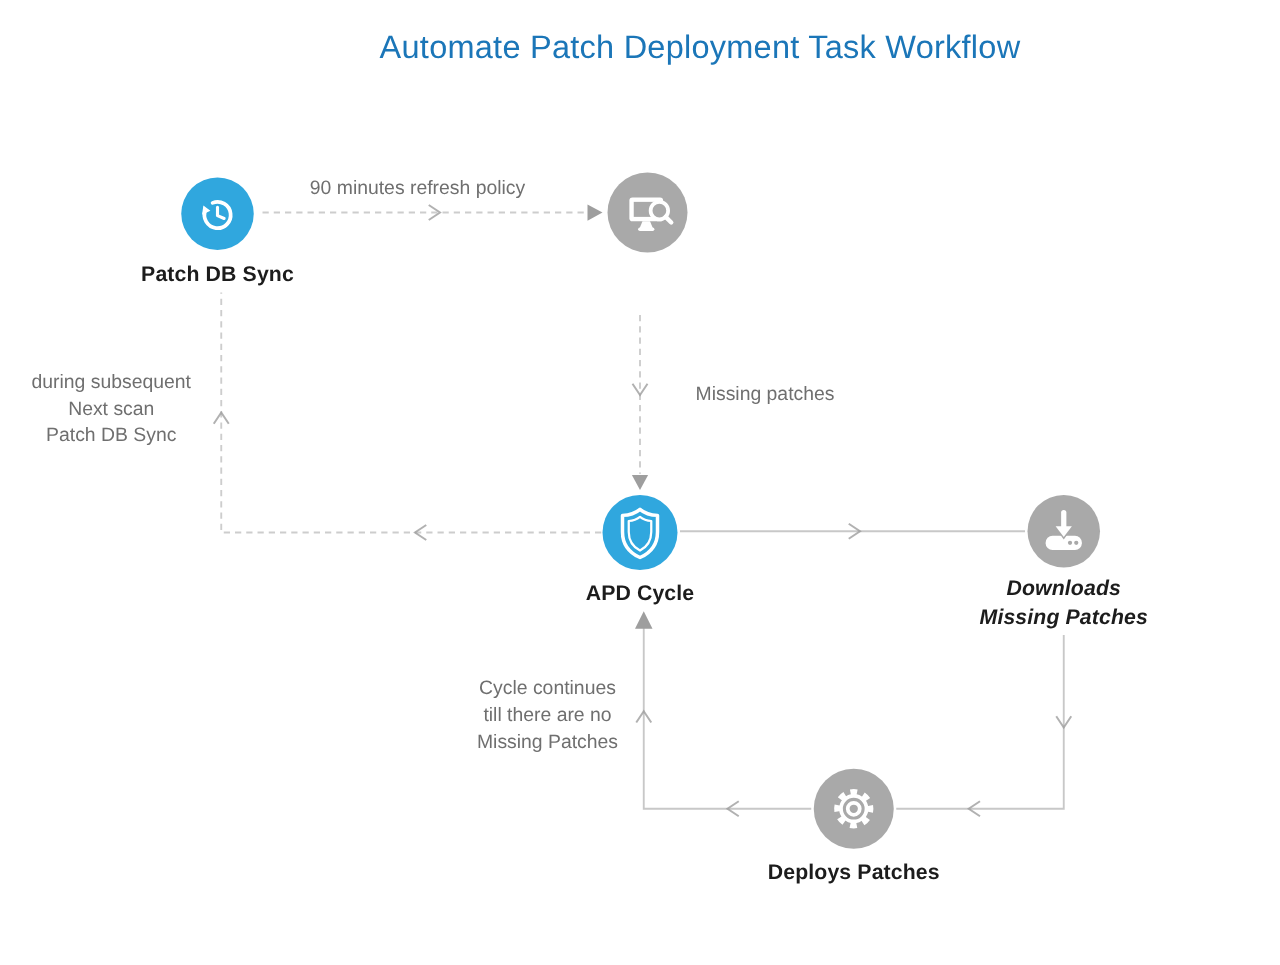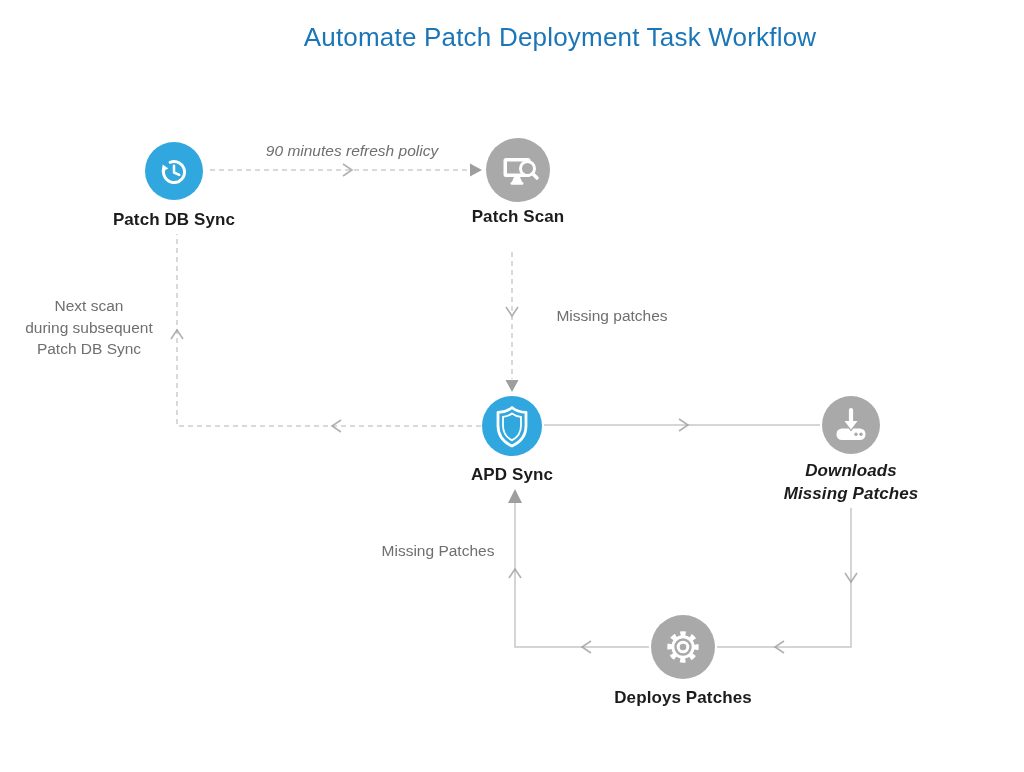--- a/index.html
+++ b/index.html
@@ -86,29 +86,28 @@
   <div class="node gray" style="left:486px;top:138px;width:64px;height:64px;">
     <svg viewBox="0 0 64 64">
       <rect x="17.5" y="20" width="27" height="19" rx="2.5" fill="#fff"></rect>
       <rect x="21" y="23.5" width="20" height="12" fill="var(--node-gray)"></rect>
       <polygon points="28,39 34,39 36.5,45 25.5,45" fill="#fff"></polygon>
       <rect x="24.5" y="44" width="13" height="2.8" rx="1.4" fill="#fff"></rect>
       <circle cx="41.5" cy="30.5" r="7" fill="var(--node-gray)" stroke="#fff" stroke-width="3"></circle>
       <path d="M46.5,35.5 L51,40" stroke="#fff" stroke-width="3.5" stroke-linecap="round"></path>
     </svg>
   </div>
-  <div class="label" style="left:418px;top:207px;width:200px;">Patch Scan</div>
 
   <div class="node blue" style="left:482px;top:396px;width:60px;height:60px;">
     <svg viewBox="0 0 60 60">
       <path d="M30,11.5 C26.5,14.5 21,16.2 16,16.3 L16,29.5 C16,39.8 21.8,46.3 30,50 C38.2,46.3 44,39.8 44,29.5 L44,16.3 C39,16.2 33.5,14.5 30,11.5 Z" fill="none" stroke="#fff" stroke-width="2.8" stroke-linejoin="round"></path>
       <path d="M30,17.5 C27.6,19.4 24,20.6 21,20.8 L21,29.5 C21,37 25,41.7 30,44.4 C35,41.7 39,37 39,29.5 L39,20.8 C36,20.6 32.4,19.4 30,17.5 Z" fill="none" stroke="#fff" stroke-width="1.8" stroke-linejoin="round"></path>
     </svg>
   </div>
-  <div class="label" style="left:412px;top:465px;width:200px;">APD Sync</div>
+  <div class="label" style="left:412px;top:465px;width:200px;">APD Cycle</div>
 
   <div class="node gray" style="left:822px;top:396px;width:58px;height:58px;">
     <svg viewBox="0 0 58 58">
       <rect x="14.5" y="32.5" width="29" height="11.5" rx="5.5" fill="#fff"></rect>
       <circle cx="34" cy="38.2" r="1.7" fill="var(--node-gray)"></circle>
       <circle cx="39" cy="38.2" r="1.7" fill="var(--node-gray)"></circle>
       <path d="M29,13.5 V26" stroke="var(--node-gray)" stroke-width="7.5"></path>
       <polygon points="20.5,24 37.5,24 29,35.5" fill="var(--node-gray)"></polygon>
       <path d="M29,14 V25.5" stroke="#fff" stroke-width="4.2" stroke-linecap="round"></path>
       <polygon points="22.5,25 35.5,25 29,33.5" fill="#fff"></polygon>
@@ -123,29 +122,31 @@
     <svg viewBox="0 0 64 64">
       <circle cx="32" cy="32" r="13.2" fill="none" stroke="#fff" stroke-width="5" stroke-dasharray="5.18 5.18" transform="rotate(-101.25 32 32)"></circle>
       <circle cx="32" cy="32" r="10.2" fill="none" stroke="#fff" stroke-width="3"></circle>
       <circle cx="32" cy="32" r="4.8" fill="none" stroke="#fff" stroke-width="3"></circle>
     </svg>
   </div>
   <div class="label" style="left:583px;top:688px;width:200px;">Deploys Patches</div>
   <div class="sub" style="left:583px;top:715px;width:200px;">
   </div>
 
-  <div class="sub" style="left:232px;top:142px;width:240px;font-style:italic;">90 minutes refresh policy</div>
+  <div class="sub" style="left:214px;top:142px;width:240px;">90 minutes refresh policy</div>
 
   <div class="sub" style="left:492px;top:305px;width:240px;">
     <div>Missing patches</div>
   </div>
 
   <div class="sub" style="left:4px;top:295px;width:170px;">
+    <div>during subsequent</div>
     <div>Next scan</div>
-    <div>during subsequent</div>
     <div>Patch DB Sync</div>
   </div>
 
   <div class="sub" style="left:358px;top:540px;width:160px;">
+    <div>Cycle continues</div>
+    <div>till there are no</div>
     <div>Missing Patches</div>
   </div>
 
 </div>
 
 </body></html>

